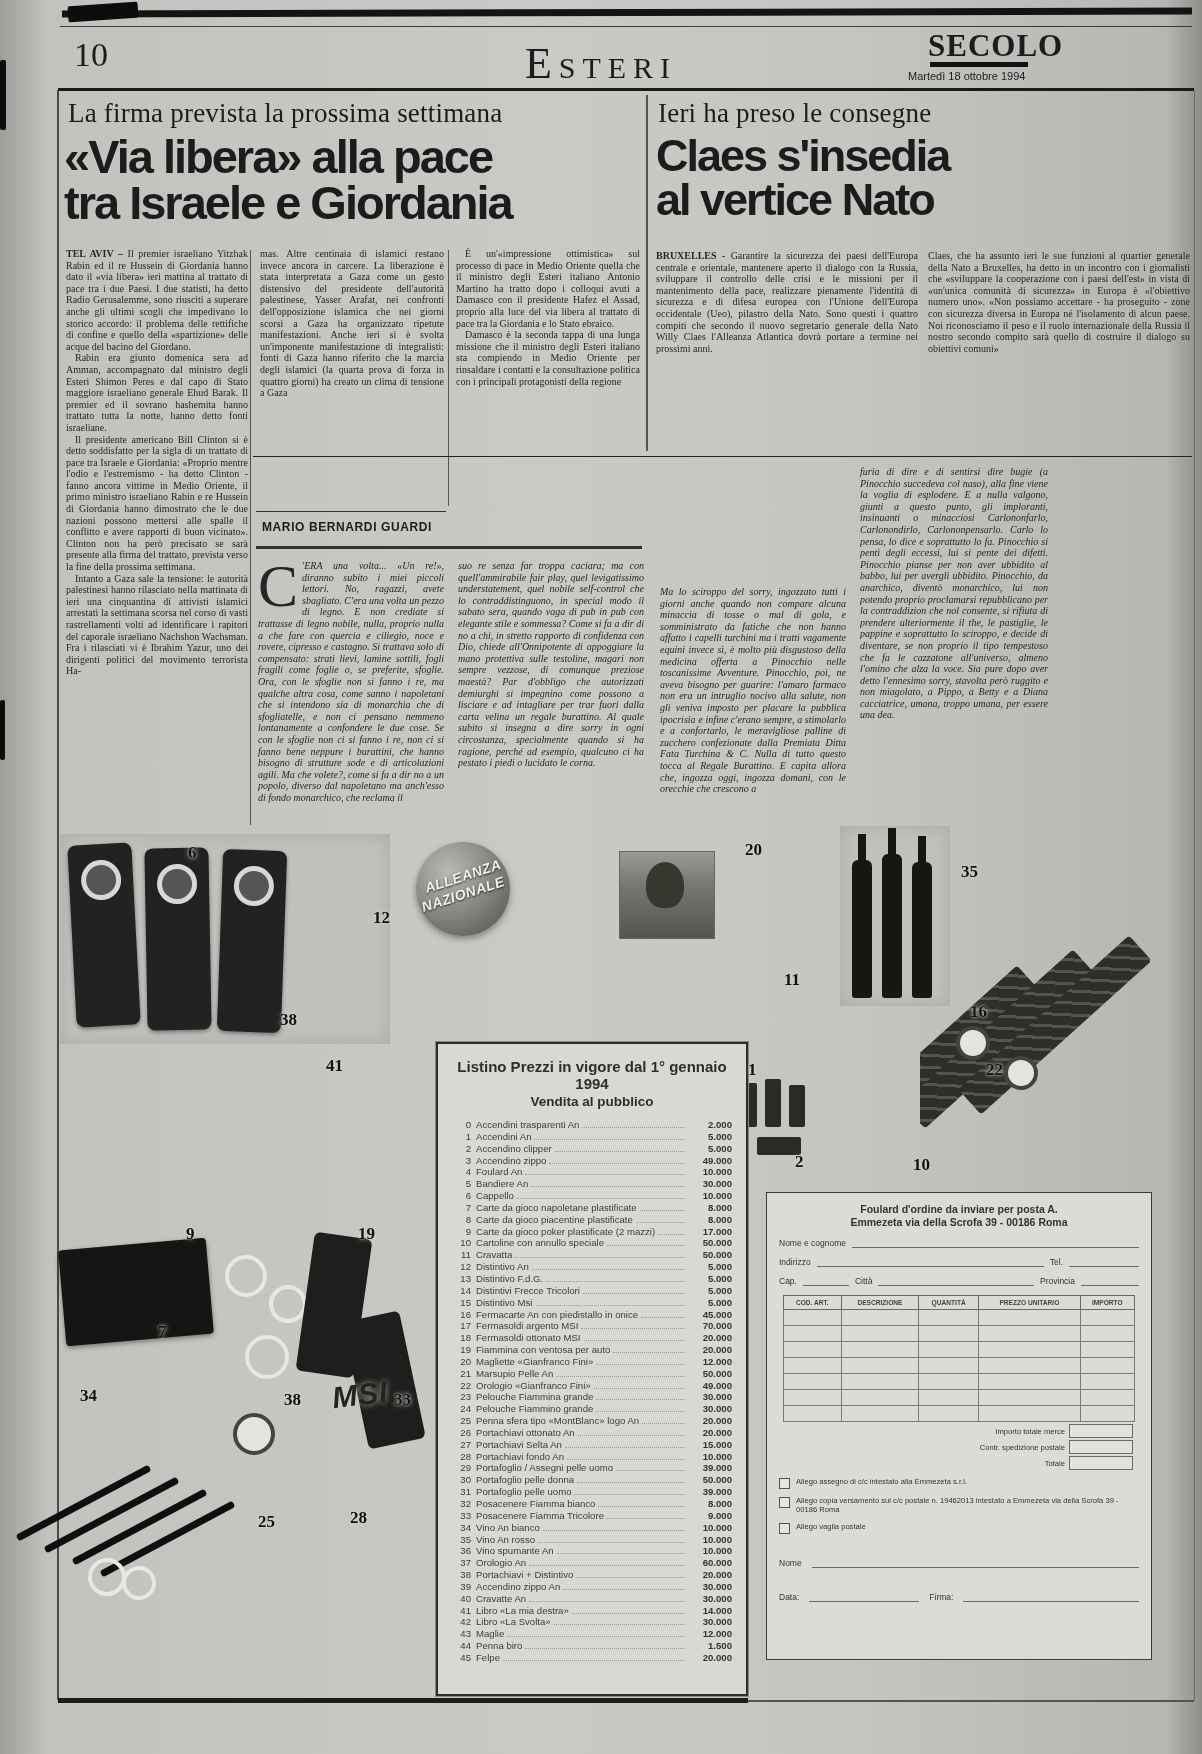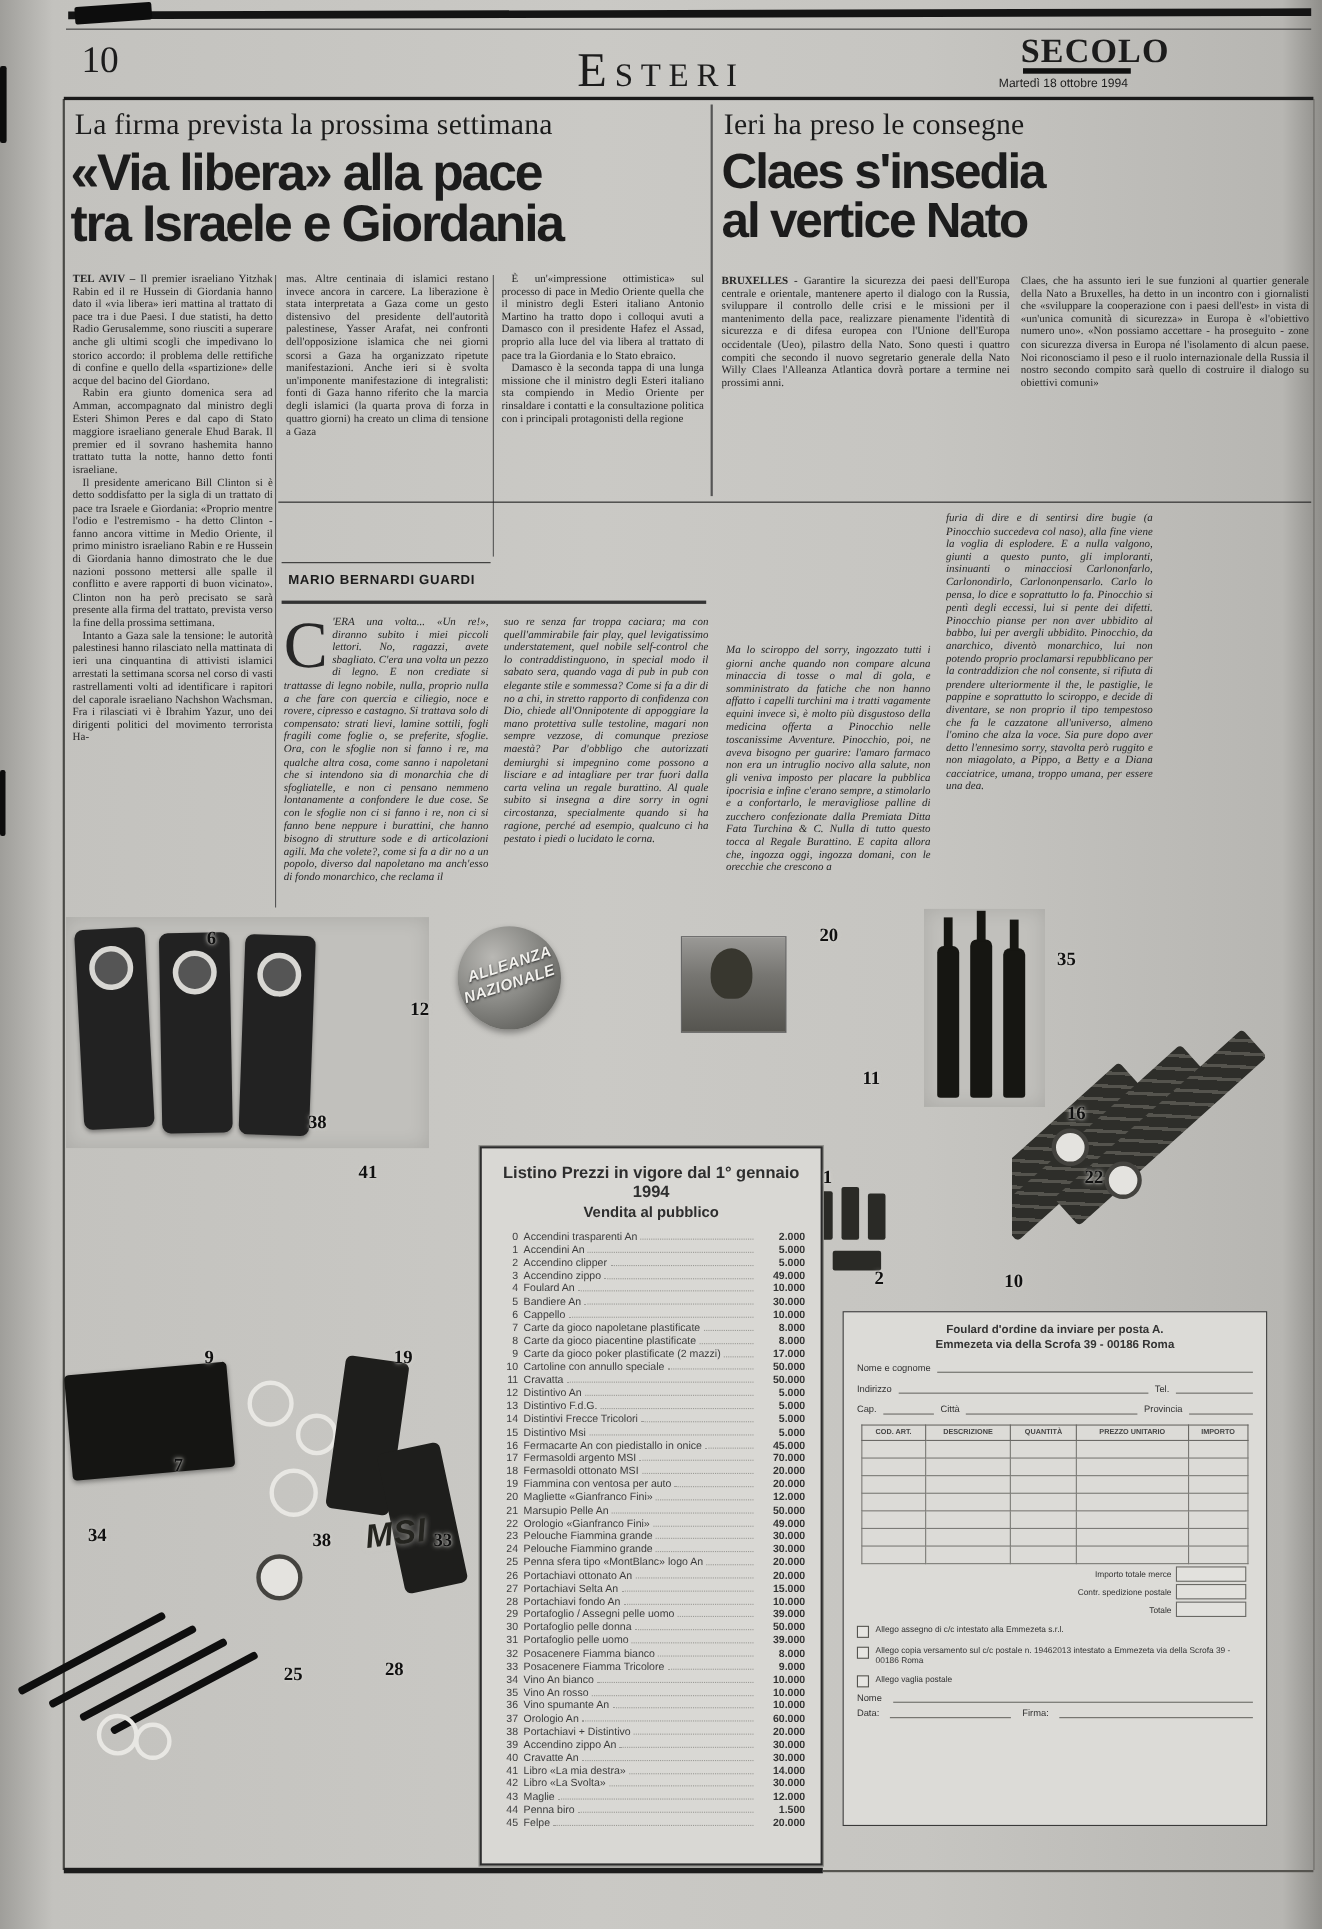--- a/index.html
+++ b/index.html
@@ -72,21 +72,21 @@
   .of-lab{flex:none;}
   .of-line{flex:1;border-bottom:1px solid #6c6b67;height:9px;}
   table.of-tab{border-collapse:collapse;margin:4px auto 0;width:352px;}
   .of-tab th{border:1px solid #6a6965;font-size:6.6px;font-weight:bold;padding:3px 1px;color:#444;}
   .of-tab td{border:1px solid #7b7a76;height:13px;}
   .of-totrow{display:flex;justify-content:flex-end;align-items:center;margin:2px 18px 0 0;font-size:7.6px;gap:4px;}
   .of-totlab{text-align:right;}
   .of-totbox{width:62px;height:12px;border:1px solid #6a6965;background:#e2e1dd;}
   .of-opt{display:flex;gap:6px;margin:7px 12px 0;font-size:7.6px;line-height:1.25;align-items:flex-start;}
   .of-chk{flex:none;width:9px;height:9px;border:1.2px solid #55544f;background:#e6e5e1;margin-top:1px;}
-  .of-sign{display:flex;gap:10px;margin:4px 12px 0;font-size:8.5px;align-items:flex-end;}
+  .of-sign{display:flex;gap:10px;margin:24px 12px 0;font-size:8.5px;align-items:flex-end;}
   .bottom-rule{left:58px;top:1698px;width:690px;height:5px;background:#1c1c1c;}
   .bottom-rule2{left:748px;top:1700px;width:446px;height:2px;background:#55544f;}
   .edge-l{left:57px;top:90px;width:2px;height:1610px;background:#4a4a46;}
   .edge-r{left:1194px;top:90px;width:1px;height:1610px;background:#6c6b67;}
 </style>
 </head>
 <body>
 
 <div id="page">
 

